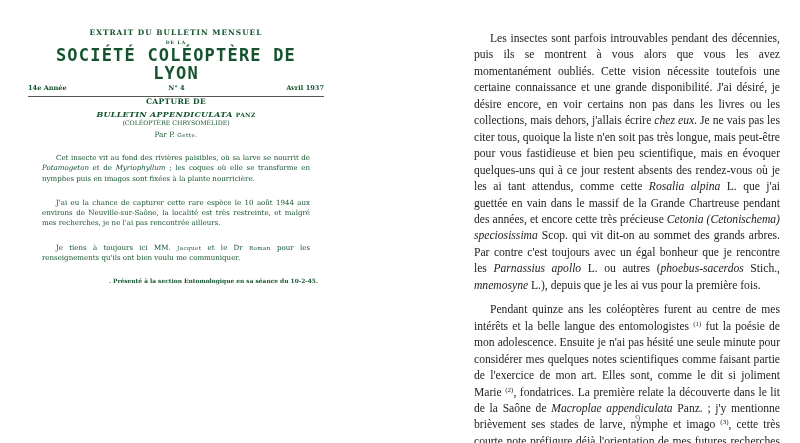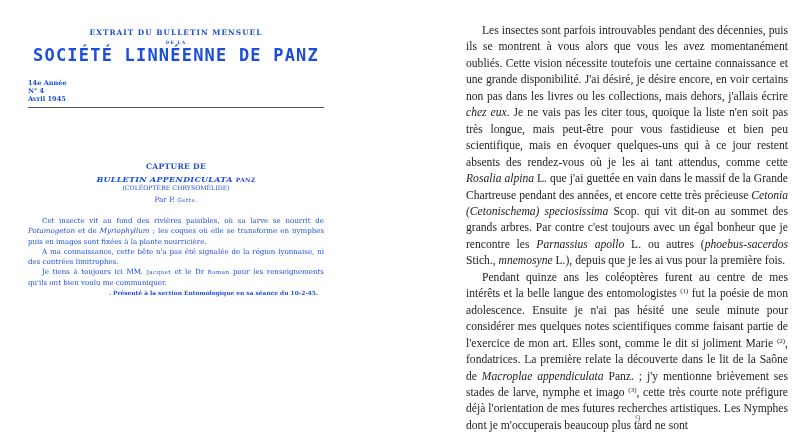--- a/index.html
+++ b/index.html
@@ -4,89 +4,89 @@
 <style>
   html, body { margin: 0; padding: 0; }
   body {
     width: 800px; height: 443px; overflow: hidden;
     background: #ffffff; position: relative;
     color: #1e1e1e;
   }
   
   .left {
     position: absolute; left: 28px; top: 20px; width: 296px;
-    font-family: "DejaVu Serif", serif; color: #1d4ed8;
+    font-family: "DejaVu Serif", serif; color: #14532d;
   }
   .hdr-small {
     text-align: center; font-size: 7.4px; font-weight: bold; letter-spacing: 1px;
     margin-top: 8px;
   }
   .hdr-dela { text-align: center; font-size: 4.5px; font-weight: bold; letter-spacing: 1px; margin-top: 3px; }
   .hdr-title {
     text-align: center; font-family: "DejaVu Sans Mono", monospace; font-weight: bold;
     font-size: 17px; letter-spacing: 1.2px; margin-top: 1px; line-height: 18px;
   }
-  .hdr-meta { display: flex; justify-content: space-between; font-size: 6.6px; font-weight: bold; margin-top: 15px; flex-direction: column; }
+  .hdr-meta { display: flex; justify-content: space-between; font-size: 6.6px; font-weight: bold; margin-top: 2px; }
   .hdr-rule { height: 1px; background: #555; margin-top: 4px; }
 
-  .cap-title { text-align: center; font-size: 7.6px; font-weight: bold; margin-top: 54px; letter-spacing: 0.3px; }
+  .cap-title { text-align: center; font-size: 7.6px; font-weight: bold; letter-spacing: 0.3px; }
   .cap-species { text-align: center; font-size: 8px; font-weight: bold; font-style: italic; margin-top: 3px; letter-spacing: 0.3px; }
   .cap-species .panz { font-style: normal; font-size: 6px; font-weight: bold; }
   .cap-order { text-align: center; font-size: 6.2px; margin-top: 0px; }
   .cap-author { text-align: center; font-size: 7.3px; margin-top: 4px; }
   .cap-author .sc { font-size: 5.6px; letter-spacing: 0.5px; }
 
   .body-left {
     margin-top: 12px; font-size: 7.05px; line-height: 10.3px; text-align: justify;
   }
-  .body-left p { margin: 0; text-indent: 14px; }
+  .body-left p { margin: 14px; text-indent: 14px; }
   .body-left .sc { font-size: 5.6px; letter-spacing: 0.4px; }
   .presented { font-size: 5.9px; font-weight: bold; text-align: right; margin-top: 1px; padding-right: 6px; }
 
   
   .right {
     position: absolute; left: 466px; top: 23px; width: 322px;
     font-family: "Liberation Serif", serif; font-size: 11.6px; line-height: 16.45px;
     color: #232323; text-align: justify;
   }
-  .right p { margin: 0; text-indent: 16px; }
+  .right p { margin: 8px; text-indent: 16px; }
   .right sup { font-size: 7px; vertical-align: 4px; line-height: 0; }
   .pagenum {
     position: absolute; left: 635px; top: 412px; font-family: "Liberation Serif", serif;
     font-size: 11px; color: #8a8a8a;
   }
 </style>
 </head>
 <body>
 
 <div class="left">
   <div class="hdr-small">EXTRAIT DU BULLETIN MENSUEL</div>
   <div class="hdr-dela">DE LA</div>
-  <div class="hdr-title">SOCIÉTÉ LINNÉENNE DE PANZ</div>
+  <div class="hdr-title">SOCIÉTÉ COLÉOPTÈRE DE LYON</div>
   <div class="hdr-meta">
     <span>14e Année</span>
     <span>N° 4</span>
-    <span>Avril 1945</span>
+    <span>Avril 1937</span>
   </div>
   <div class="hdr-rule"></div>
 
   <div class="cap-title">CAPTURE DE</div>
   <div class="cap-species">
     <span>BULLETIN APPENDICULATA</span>
     <span class="panz">PANZ</span>
   </div>
   <div class="cap-order">(COLÉOPTÈRE CHRYSOMÉLIDE)</div>
   <div class="cap-author">
     <span>Par P.</span>
     <span class="sc">Gette.</span>
   </div>
 
   <div class="body-left">
     <p><span>Cet insecte vit au fond des rivières paisibles, où sa larve se nourrit de </span><i>Potamogeton</i><span> et de </span><i>Myriophyllum</i><span> ; les coques où elle se transforme en nymphes puis en imagos sont fixées à la plante nourricière.</span></p>
-    <p>A ma connaissance, cette bête n'a pas été signalée de la région lyonnaise, ni des contrées limitrophes.</p>
+    <p>J'ai eu la chance de capturer cette rare espèce le 10 août 1944 aux environs de Neuville-sur-Saône, la localité est très restreinte, et malgré mes recherches, je ne l'ai pas rencontrée ailleurs.</p>
     <p><span>Je tiens à toujours ici MM. </span><span class="sc">Jacquet</span><span> et le Dr </span><span class="sc">Roman</span><span> pour les renseignements qu'ils ont bien voulu me communiquer.</span></p>
   </div>
   <div class="presented">. Présenté à la section Entomologique en sa séance du 10-2-45.</div>
 </div>
 
 <div class="right">
   <p><span>Les insectes sont parfois introuvables pendant des décennies, puis ils se montrent à vous alors que vous les avez momentanément oubliés. Cette vision nécessite toutefois une certaine connaissance et une grande disponibilité. J'ai désiré, je désire encore, en voir certains non pas dans les livres ou les collections, mais dehors, j'allais écrire </span><i>chez eux</i><span>. Je ne vais pas les citer tous, quoique la liste n'en soit pas très longue, mais peut-être pour vous fastidieuse et bien peu scientifique, mais en évoquer quelques-uns qui à ce jour restent absents des rendez-vous où je les ai tant attendus, comme cette </span><i>Rosalia alpina</i><span> L. que j'ai guettée en vain dans le massif de la Grande Chartreuse pendant des années, et encore cette très précieuse </span><i>Cetonia (Cetonischema) speciosissima</i><span> Scop. qui vit dit-on au sommet des grands arbres. Par contre c'est toujours avec un égal bonheur que je rencontre les </span><i>Parnassius apollo</i><span> L. ou autres (</span><i>phoebus-sacerdos</i><span> Stich., </span><i>mnemosyne</i><span> L.), depuis que je les ai vus pour la première fois.</span></p>
   <p><span>Pendant quinze ans les coléoptères furent au centre de mes intérêts et la belle langue des entomologistes </span><sup>(1)</sup><span> fut la poésie de mon adolescence. Ensuite je n'ai pas hésité une seule minute pour considérer mes quelques notes scientifiques comme faisant partie de l'exercice de mon art. Elles sont, comme le dit si joliment Marie </span><sup>(2)</sup><span>, fondatrices. La première relate la découverte dans le lit de la Saône de </span><i>Macroplae appendiculata</i><span> Panz. ; j'y mentionne brièvement ses stades de larve, nymphe et imago </span><sup>(3)</sup><span>, cette très courte note préfigure déjà l'orientation de mes futures recherches artistiques. Les Nymphes dont je m'occuperais beaucoup plus tard ne sont</span></p>
 </div>
 <div class="pagenum">9</div>

